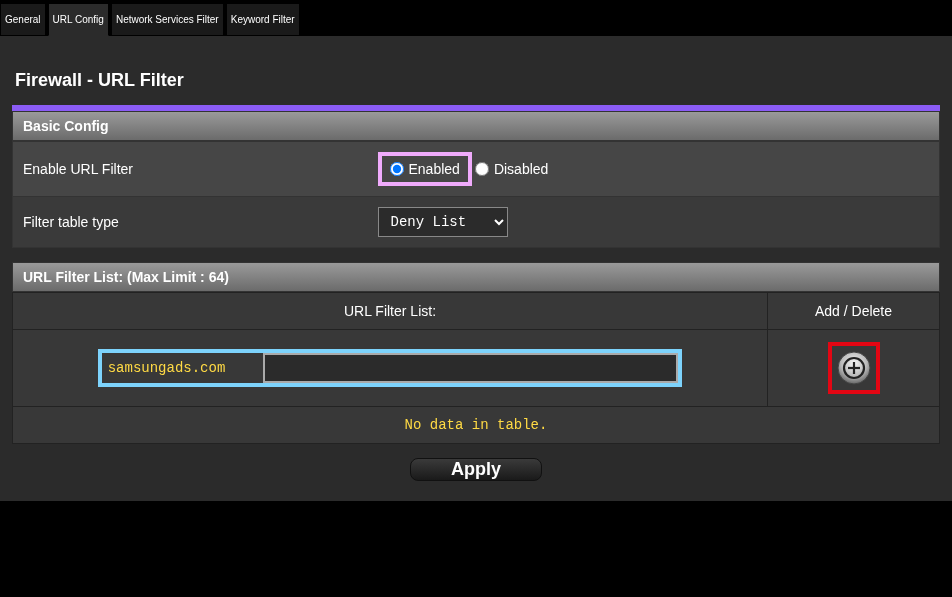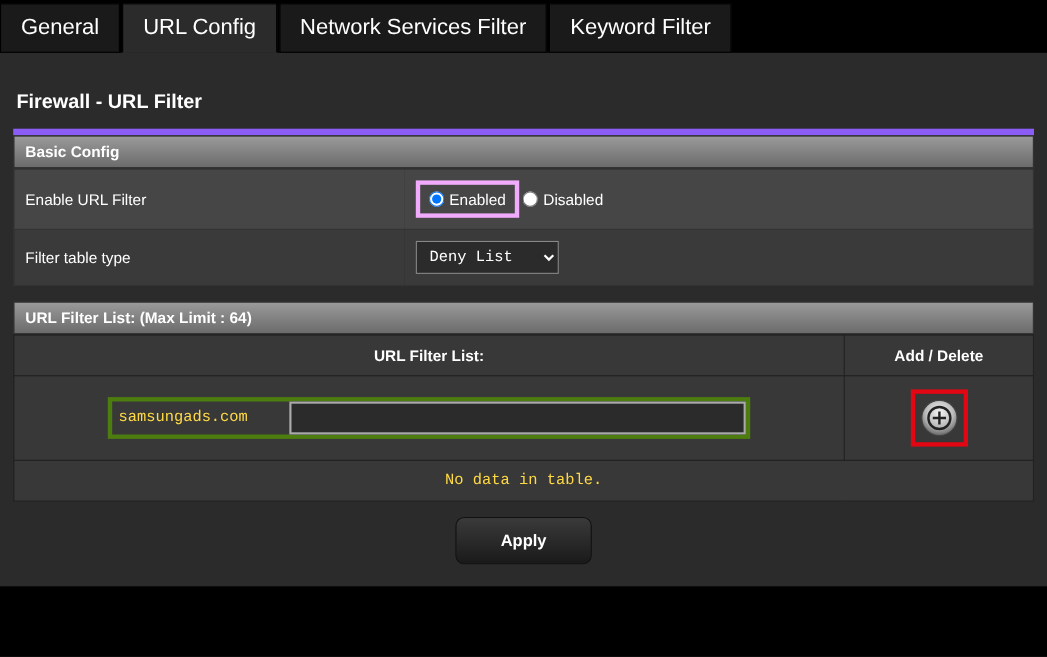--- a/index.html
+++ b/index.html
@@ -14,24 +14,24 @@
     width: 952px;
     height: 597px;
     overflow: hidden;
   }
   .tabs {
     display: flex;
     background-color: #000;
     padding-top: 3px;
   }
   .tab {
-    padding: 10px 18px;
+    padding: 10px 4px;
     color: #fff;
     cursor: pointer;
-    font-size: 20px;
+    font-size: 10px;
     border: 1px solid #000;
     background-color: #1a1a1a;
     margin-right: 2px;
   }
   .tab.active {
     background-color: #2b2b2b;
     border-bottom: 1px solid #2b2b2b;
   }
   .content {
     background-color: #2b2b2b;
@@ -109,37 +109,37 @@
     font-size: 14px;
     width: 130px;
   }
   .filter-list-table {
     width: 100%;
     border-collapse: collapse;
     margin-bottom: 14px;
   }
   .filter-list-table th {
     background-color: #383838;
-    font-weight: bold;
+    font-weight: normal;
     font-size: 14px;
     padding: 10px;
     border: 1px solid #222;
     text-align: center;
   }
   .filter-list-table td {
     background-color: #383838;
     padding: 12px;
     border: 1px solid #222;
     text-align: center;
   }
   .url-input-cell {
     width: 755px;
   }
   .input-highlight {
-    border: 4px solid #4d7c0f;
+    border: 4px solid #7dd3fc;
     display: inline-flex;
     align-items: center;
     padding: 0;
     gap: 32px;
   }
   .url-input {
     background-color: #2b2b2b;
     color: #ffda44;
     border: 2px solid #aaa;
     padding: 5px 8px;
@@ -178,22 +178,22 @@
     padding: 10px;
   }
   .apply-wrapper {
     text-align: center;
     margin-top: 8px;
   }
   .apply-btn {
     background: linear-gradient(to bottom, #3a3a3a, #1a1a1a);
     color: #fff;
     border: 1px solid #111;
-    padding: 12px 40px;
-    font-size: 15px;
+    padding: 0 40px;
+    font-size: 18px;
     font-weight: bold;
     border-radius: 8px;
     cursor: pointer;
   }
 </style>
 </head>
 <body>
 
 <div class="tabs">
   <div class="tab">General</div>

